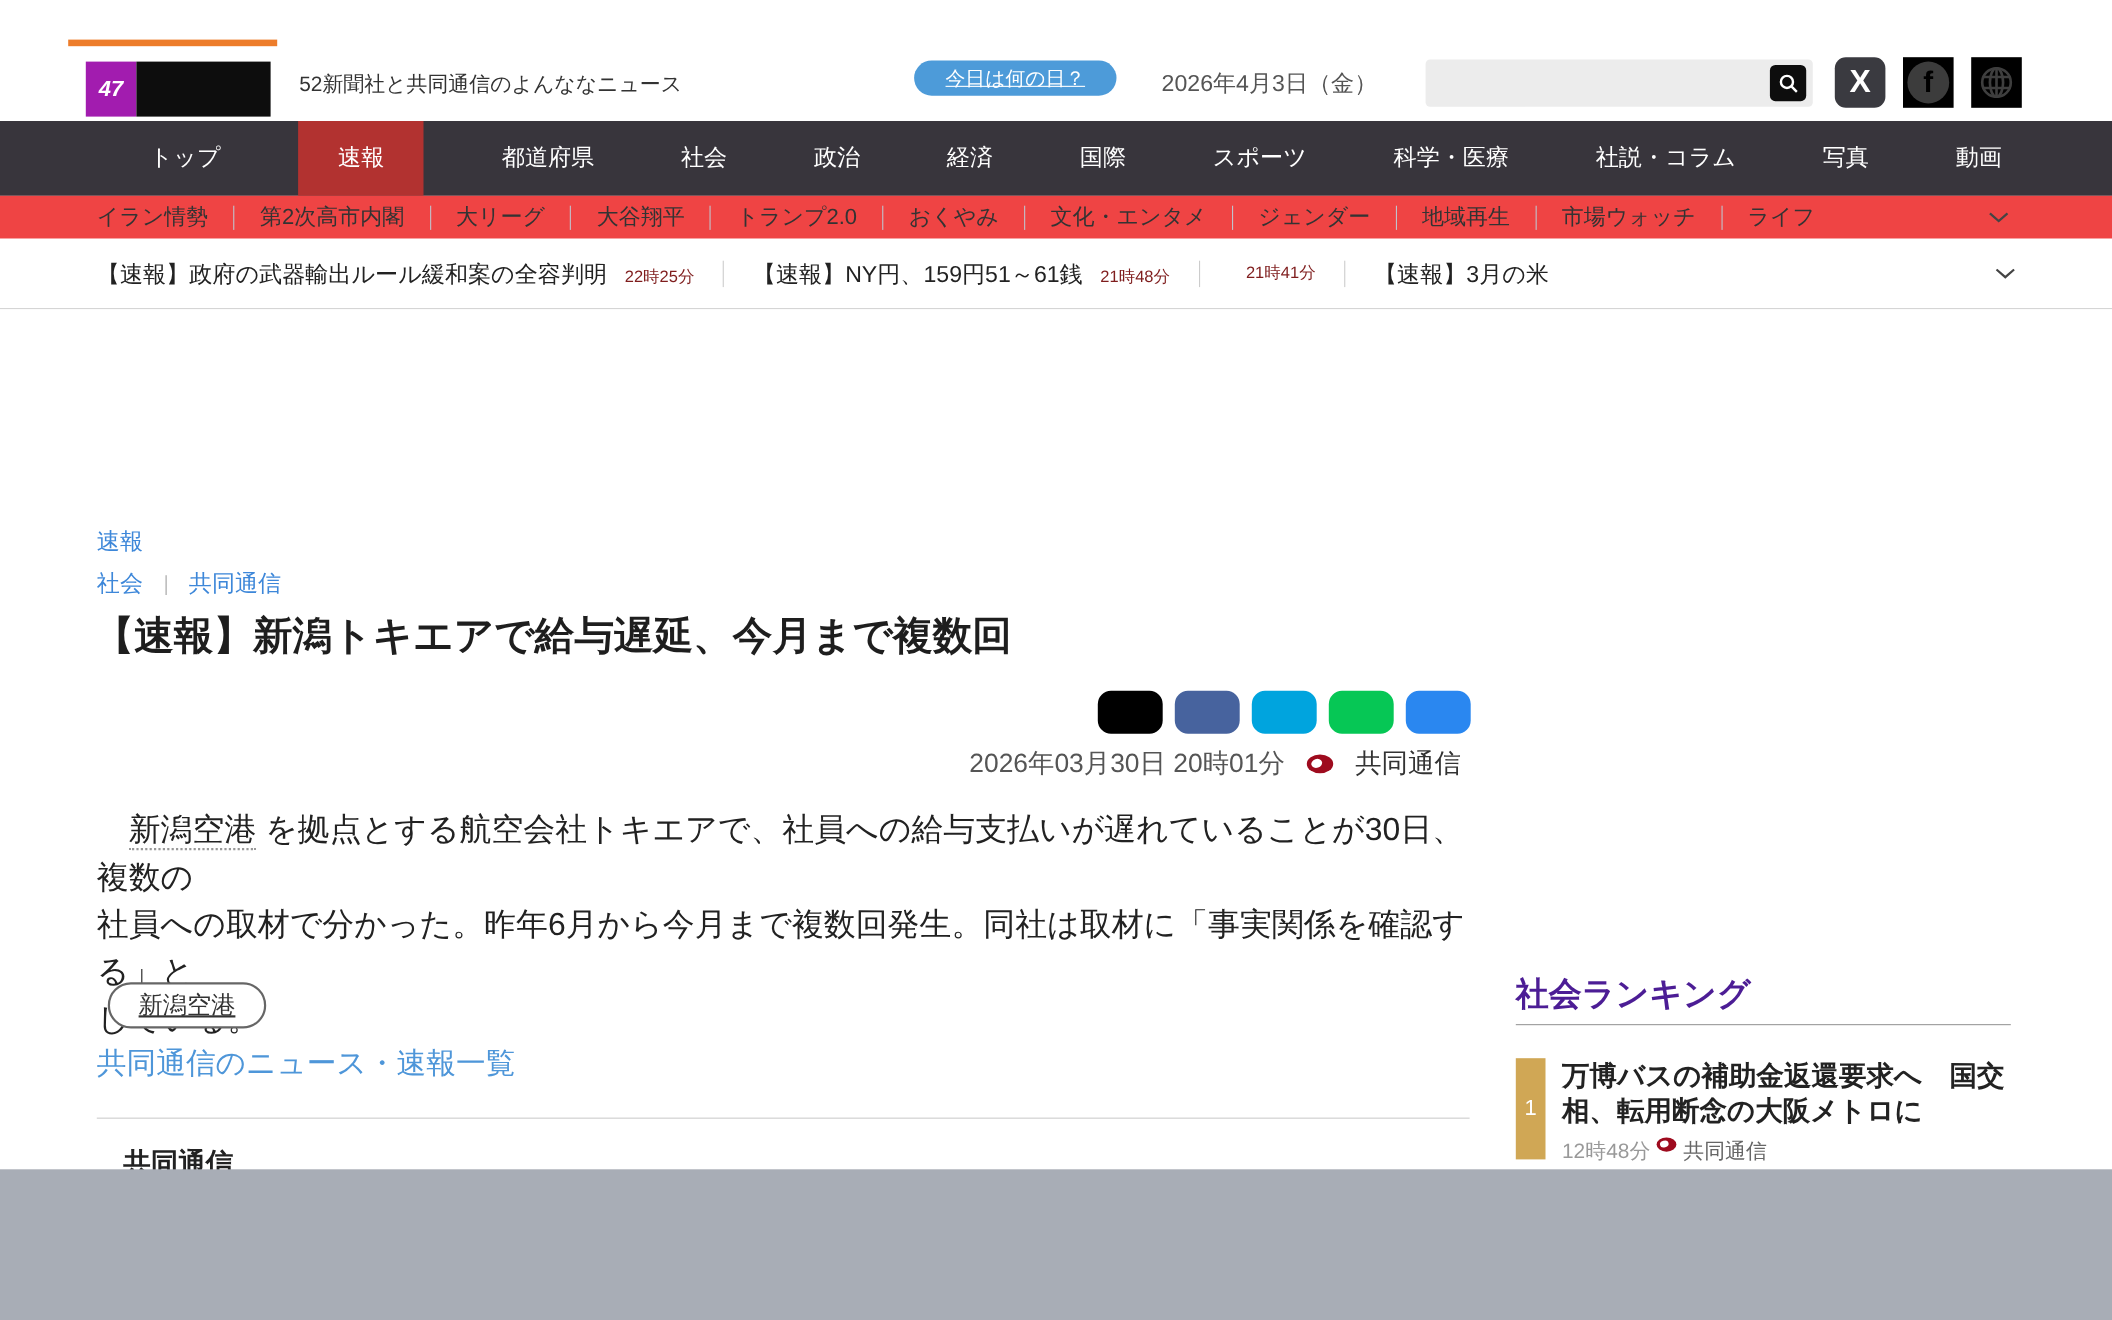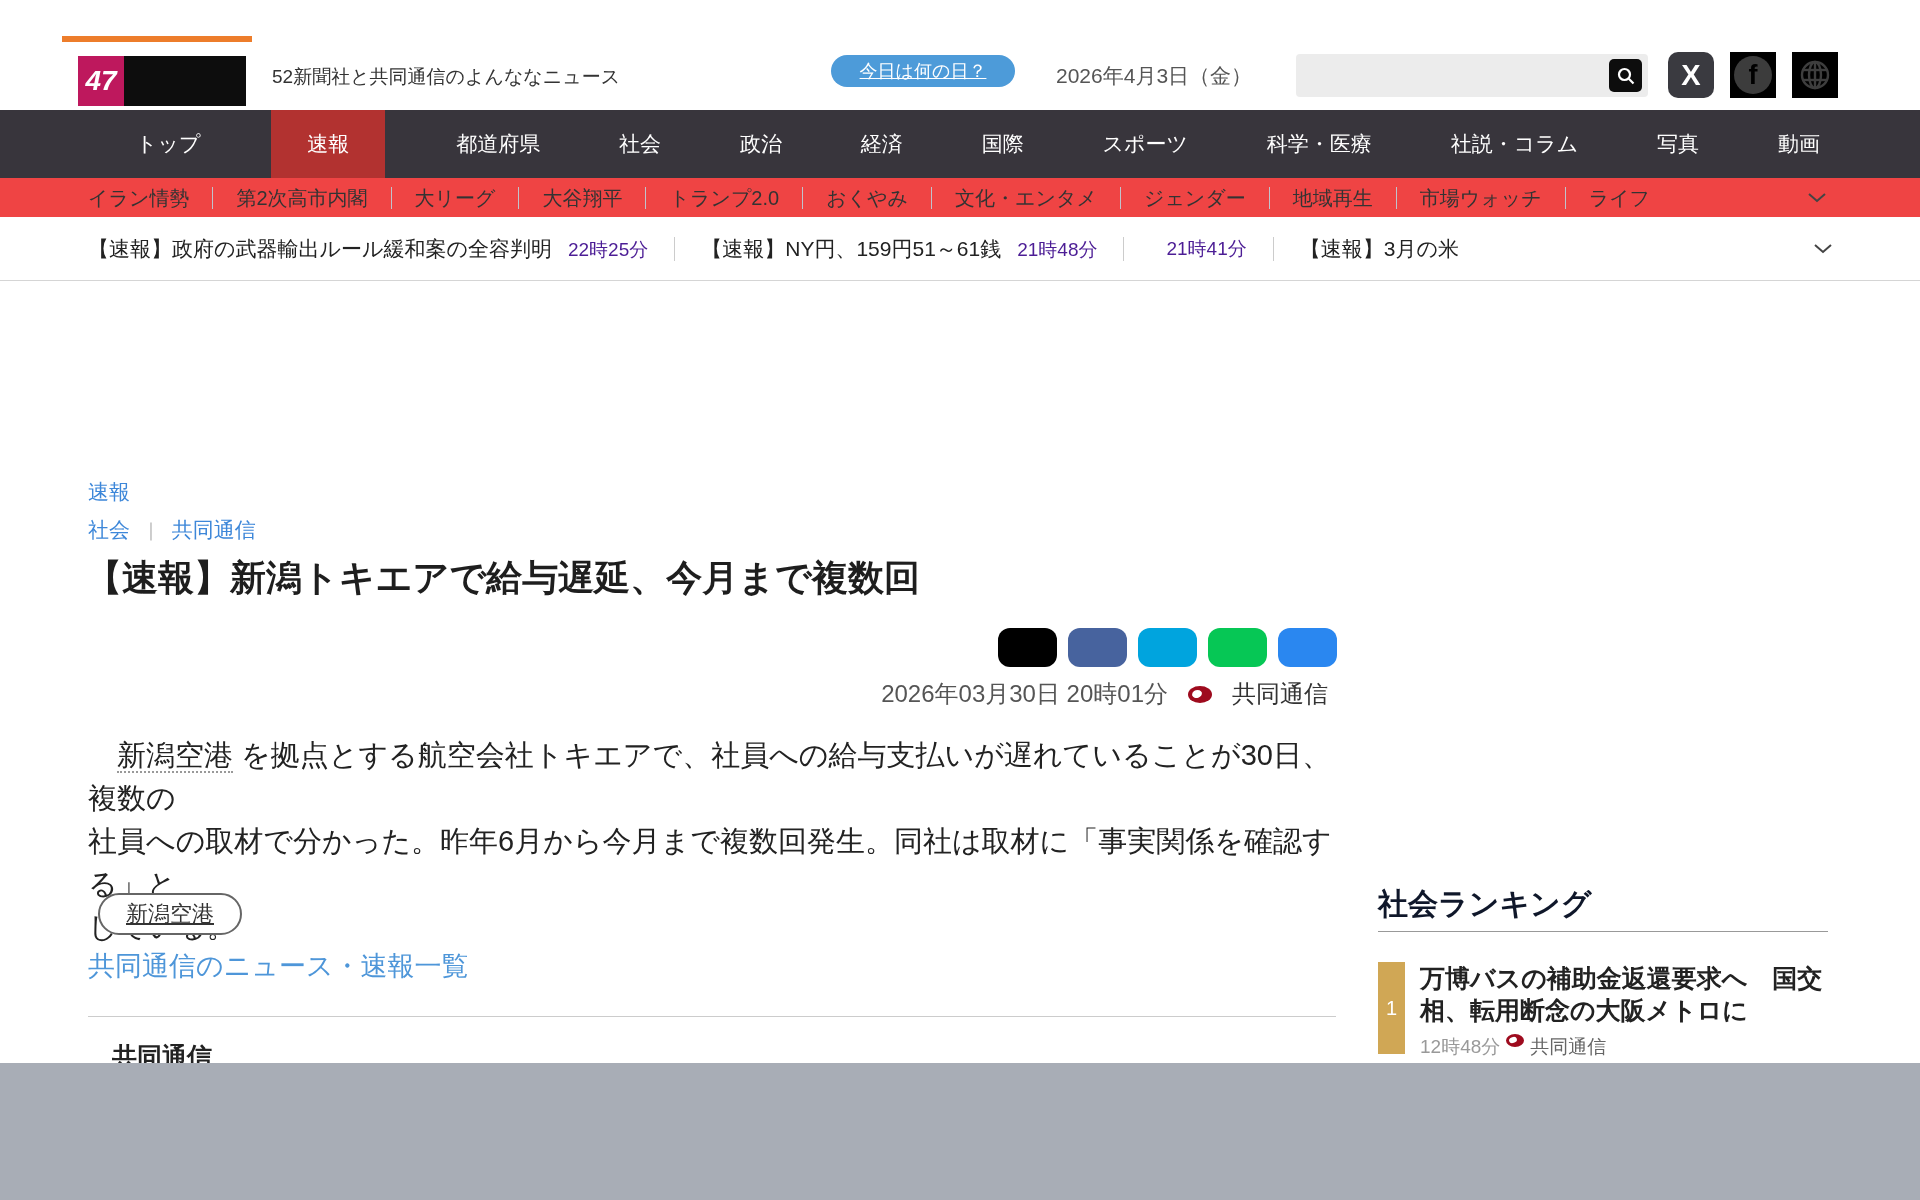--- a/index.html
+++ b/index.html
@@ -4,22 +4,22 @@
 <style>
   * { margin:0; padding:0; box-sizing:border-box; }
   html,body { background:#fff; }
   body { font-family:"Liberation Sans","DejaVu Sans",sans-serif; }
   .page { position:relative; width:1920px; height:1200px; overflow:hidden; background:#fff; }
 
   
   .header { position:absolute; left:0; top:0; width:1920px; height:110px; background:#fff; }
   .logo-accent { position:absolute; left:62px; top:36px; width:190px; height:6px; background:#ed7d2b; }
   .logo { position:absolute; left:78px; top:56px; height:50px; display:flex; cursor:pointer; }
-  .logo-47 { width:46px; height:50px; background:#be185d; color:#fff; font-weight:bold; font-style:italic;
-             font-size:28px; display:flex; align-items:center; justify-content:center; }
+  .logo-47 { width:46px; height:50px; background:#a21caf; color:#fff; font-weight:bold; font-style:italic;
+             font-size:20px; display:flex; align-items:center; justify-content:center; }
   .logo-word { width:122px; height:50px; background:#0d0d0d; }
   .tagline { position:absolute; left:272px; top:64px; font-size:19px; color:#333; }
   .today-btn { position:absolute; left:831px; top:55px; width:184px; height:32px; border-radius:16px;
                color:#fff; font-size:18px; text-decoration:underline; display:flex; align-items:center;
                justify-content:center; cursor:pointer; }
   .header-date { position:absolute; left:1056px; top:62px; font-size:21px; color:#555; }
   .search-box { position:absolute; left:1296px; top:54px; width:352px; height:43px; background:#ececec; border-radius:4px; }
   .search-box input { position:absolute; left:0; top:0; width:305px; height:43px; border:none; background:transparent;
                       font-size:19px; padding:0 0 0 14px; outline:none; font-family:inherit; }
   .search-btn { position:absolute; right:6px; top:5px; width:33px; height:33px; background:#0d0d0d; border:none;
@@ -44,21 +44,21 @@
                border-right:1px solid #c0c3cc; line-height:22px; white-space:nowrap; }
   .sub-nav a:first-child { padding-left:0; }
   .sub-nav a:last-of-type { border-right:none; }
   .chev { position:absolute; right:94px; top:50%; transform:translateY(-50%); cursor:pointer; display:flex; }
 
   
   .ticker { position:absolute; left:0; top:217px; width:1920px; height:64px; background:#fff;
             border-bottom:1px solid #d5d5d5; display:flex; align-items:center; padding-left:88px; overflow:hidden; }
   .ticker-item { display:flex; align-items:baseline; cursor:pointer; white-space:nowrap; }
   .ticker-title { font-size:21px; color:#222; }
-  .ticker-time { font-size:19px; color:#4c1d95; margin-left:16px; }
+  .ticker-time { font-size:15px; color:#7f1d1d; margin-left:16px; }
   .ticker-sep { width:1px; height:24px; background:#ccc; margin:0 26px; align-self:center; }
   .ticker .chev { right:88px; }
   .ticker-item.truncated { max-width:158px; overflow:hidden; }
 
   
   .crumb { position:absolute; left:88px; top:478px; font-size:21px; color:#3d87d9; text-decoration:none; cursor:pointer; }
   .cat-row { position:absolute; left:88px; top:516px; font-size:21px; display:flex; align-items:center; }
   .cat-row a { color:#3d87d9; text-decoration:none; cursor:pointer; }
   .cat-sep { color:#aaa; margin:0 12px; font-size:18px; }
   .article-title { position:absolute; left:86px; top:554px; font-size:36px; font-weight:bold; color:#1e1e1e; }
@@ -75,21 +75,21 @@
                   color:#222; text-indent:1em; }
   .article-body a { color:#222; text-decoration:none; border-bottom:2px dotted #999; cursor:pointer; }
   .tag-pill { position:absolute; left:98px; top:893px; height:42px; padding:0 26px; border:2px solid #666;
               border-radius:21px; display:flex; align-items:center; font-size:22px; color:#333;
               text-decoration:underline; cursor:pointer; background:#fff; }
   .more-link { position:absolute; left:88px; top:948px; font-size:27px; color:#4e96d9; text-decoration:none; cursor:pointer; }
   .divider { position:absolute; left:88px; top:1016px; width:1248px; height:1px; background:#ccc; }
   .cutoff-text { position:absolute; left:112px; top:1040px; font-size:25px; font-weight:bold; color:#222; }
 
   
-  .ranking-title { position:absolute; left:1378px; top:884px; font-size:30px; font-weight:bold; color:#0f172a; }
+  .ranking-title { position:absolute; left:1378px; top:884px; font-size:30px; font-weight:bold; color:#4c1d95; }
   .ranking-rule { position:absolute; left:1378px; top:931px; width:450px; height:1px; background:#999; }
   .rank-item { position:absolute; left:1378px; top:962px; width:455px; display:flex; cursor:pointer; }
   .rank-num { width:27px; min-width:27px; height:92px; color:#fff; font-size:20px; display:flex;
               align-items:center; justify-content:center; }
   .rank-body { margin-left:15px; }
   .rank-headline { font-size:25px; font-weight:bold; color:#222; line-height:32px; }
   .rank-meta { margin-top:8px; display:flex; align-items:flex-start; gap:6px; }
   .rank-time { font-size:19px; color:#999; }
   .rank-meta .kyodo-mark { width:18px; height:13px; }
   .rank-meta .kyodo-mark::after { left:3px; top:3px; width:8px; height:6px; }

